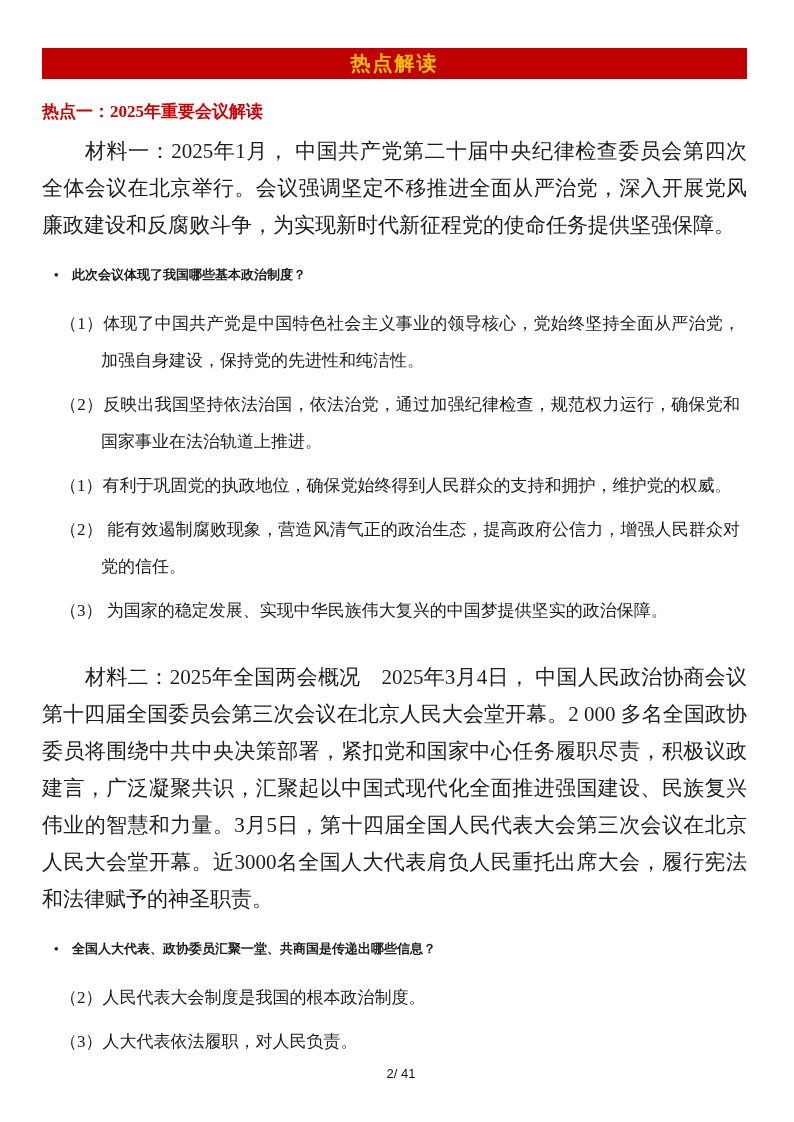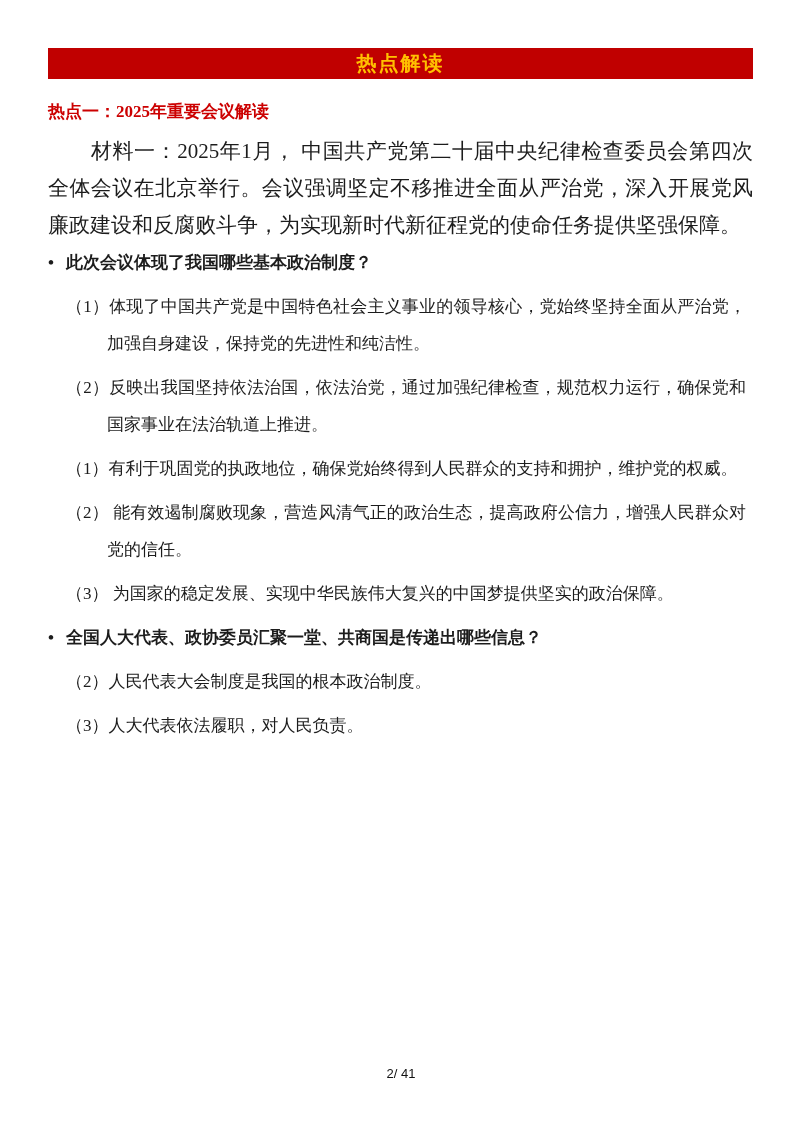--- a/index.html
+++ b/index.html
@@ -1,36 +1,36 @@
 <!DOCTYPE html>
 <html style="--banner-bg: #c00000; --banner-text: #ffc000; --heading: #cc0000;"><head>
 <meta charset="utf-8">
 <style>
   html,body{margin:0;padding:0;background:#ffffff;}
   .page{
     position:relative;width:794px;height:1122px;background:#fff;overflow:hidden;
     font-family:"Liberation Serif","DejaVu Serif",serif;color:#1c1c1c;
   }
-  .content{position:absolute;left:48px;top:0;width:705px;}
+  .content{position:absolute;left:42px;top:0;width:705px;}
   .banner{
     margin-top:48px;height:31px;line-height:31px;text-align:center;
     background:var(--banner-bg,#c00000);color:var(--banner-text,#ffc000);
     font-family:"Liberation Sans","DejaVu Sans",sans-serif;
     font-weight:bold;font-size:20px;letter-spacing:2px;
   }
   .topic{
     margin:21px 0 0;font-size:17px;line-height:24px;font-weight:bold;
     color:var(--heading,#cc0000);
   }
   .para{
     margin:9px 0 0;font-size:21px;line-height:37px;text-align:justify;
     text-indent:43px;
   }
   .para.m2{margin-top:30px;}
-  .question{margin:0;font-size:17px;line-height:37px;font-weight:bold;text-align:left;}
+  .question{margin:12px;font-size:13px;line-height:37px;font-weight:bold;text-align:left;}
   .bullet{display:inline-block;width:18px;font-weight:bold;}
   .answer{
     margin:7px;font-size:17px;line-height:37px;text-align:justify;
     padding-left:52px;text-indent:-41px;
   }
   .footer{
     position:absolute;left:4px;top:1066px;width:100%;text-align:center;
     font-size:13px;color:#111;font-family:"Liberation Sans","DejaVu Sans",sans-serif;
   }
 </style>
@@ -55,20 +55,21 @@
       <div class="answer">（1）体现了中国共产党是中国特色社会主义事业的领导核心，党始终坚持全面从严治党，加强自身建设，保持党的先进性和纯洁性。</div>
       <div class="answer">（2）反映出我国坚持依法治国，依法治党，通过加强纪律检查，规范权力运行，确保党和国家事业在法治轨道上推进。</div>
     </section>
 
     <section>
       <div class="answer">（1）有利于巩固党的执政地位，确保党始终得到人民群众的支持和拥护，维护党的权威。</div>
       <div class="answer">（2） 能有效遏制腐败现象，营造风清气正的政治生态，提高政府公信力，增强人民群众对党的信任。</div>
       <div class="answer">（3） 为国家的稳定发展、实现中华民族伟大复兴的中国梦提供坚实的政治保障。</div>
     </section>
 
+    <p class="para m2">材料二：2025年全国两会概况　2025年3月4日， 中国人民政治协商会议第十四届全国委员会第三次会议在北京人民大会堂开幕。2 000 多名全国政协委员将围绕中共中央决策部署，紧扣党和国家中心任务履职尽责，积极议政建言，广泛凝聚共识，汇聚起以中国式现代化全面推进强国建设、民族复兴伟业的智慧和力量。3月5日，第十四届全国人民代表大会第三次会议在北京人民大会堂开幕。近3000名全国人大代表肩负人民重托出席大会，履行宪法和法律赋予的神圣职责。</p>
 
     <section>
       <div class="question">
         <span class="bullet">•</span><span>全国人大代表、政协委员汇聚一堂、共商国是传递出哪些信息？</span>
       </div>
       <div class="answer">（2）人民代表大会制度是我国的根本政治制度。</div>
       <div class="answer">（3）人大代表依法履职，对人民负责。</div>
     </section>
 
   </div>

